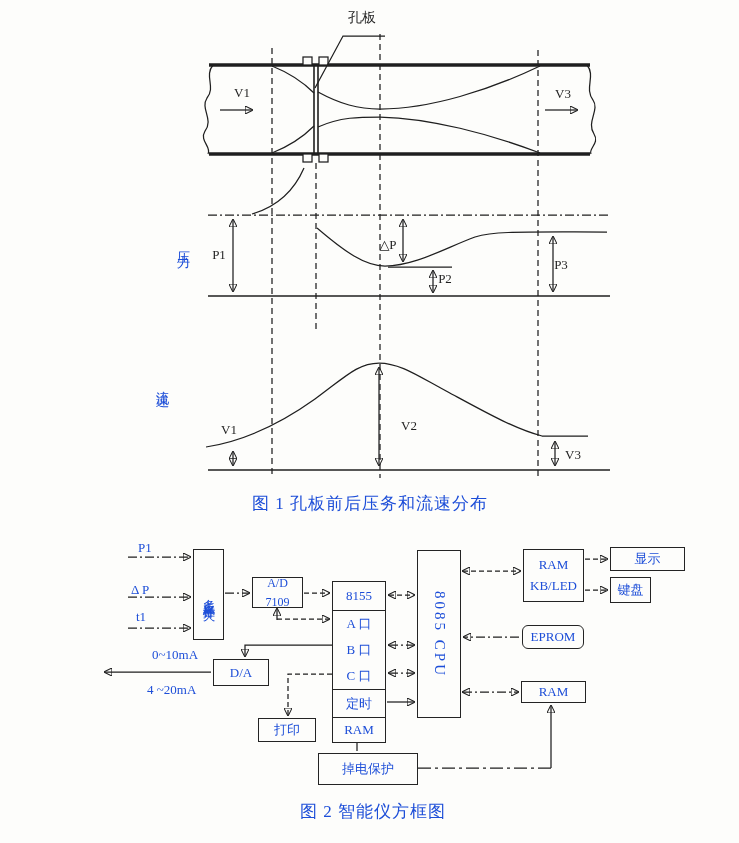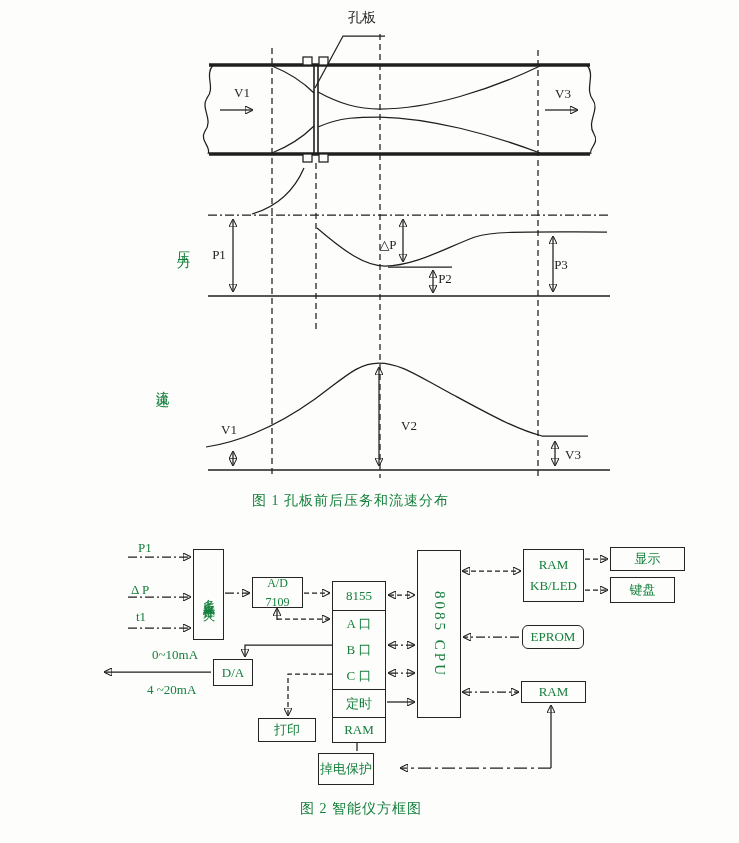--- a/index.html
+++ b/index.html
@@ -1,18 +1,18 @@
 <!DOCTYPE html>
 <html><head>
 <meta charset="utf-8">
 <style>
   html,body{margin:0;padding:0;}
   body{width:739px;height:843px;background:#ffffff;}
   .page{position:relative;width:739px;height:843px;background:#fdfdfb;overflow:hidden;
-        font-family:"Liberation Serif","DejaVu Serif",serif;color:#15803d;}
+        font-family:"Liberation Serif","DejaVu Serif",serif;color:#1d4ed8;}
   .page *{box-sizing:border-box;}
   svg{position:absolute;left:0;top:0;}
   svg path, svg line, svg rect{stroke:#1f1f1f;stroke-width:1.25;fill:none;}
   svg rect.flange{fill:#fdfdfb;}
   .thick{stroke-width:3.3;}
   .med{stroke-width:1.6;}
   .dsh{stroke-dasharray:6 4;}     
   .dshs{stroke-dasharray:5 3;}    
   .dd{stroke-dasharray:9 3 2 3;}  
   .ddl{stroke-dasharray:13 4 3 4;}
@@ -25,21 +25,21 @@
        display:flex;align-items:center;justify-content:center;font-size:13px;text-align:center;}
   .box .vtxt{writing-mode:vertical-lr;letter-spacing:2px;font-size:12.5px;}
   .m8155{position:absolute;border:1.6px solid #242424;background:#fdfdfb;font-size:13px;margin-top:31px;}
   .m8155 .r-title{height:29px;border-bottom:1.4px solid #242424;display:flex;align-items:center;justify-content:center;}
   .m8155 .r-port{height:26px;display:flex;align-items:center;justify-content:center;}
   .m8155 .r-ports{border-bottom:1.4px solid #242424;}
   .m8155 .r-timer{height:28px;border-bottom:1.4px solid #242424;display:flex;align-items:center;justify-content:center;}
   .m8155 .r-ram{height:23px;display:flex;align-items:center;justify-content:center;}
   .cpu span{transform:rotate(90deg);white-space:nowrap;font-size:15px;letter-spacing:3px;}
   .two-line{line-height:1.55;}
-  .cap{position:absolute;font-size:14px;letter-spacing:1px;white-space:nowrap;}
+  .cap{position:absolute;font-size:17px;letter-spacing:1px;white-space:nowrap;}
 </style>
 </head>
 <body>
 
 <div class="page">
 
   <svg width="739" height="843" viewBox="0 0 739 843">
     <defs>
       <marker id="ar" viewBox="0 0 10 10" refX="8.5" refY="5" markerWidth="6.5" markerHeight="6.5" orient="auto-start-reverse">
         <path d="M0,0 L10,5 L0,10 Z" fill="#1f1f1f" stroke="none"></path>
@@ -158,44 +158,44 @@
       <div class="r-port">C 口</div>
     </div>
     <div class="r-timer">定时</div>
     <div class="r-ram">RAM</div>
   </div>
 
   <div class="box cpu" style="left:417px;top:550px;width:44px;height:168px;">
     <span>8085 CPU</span>
   </div>
 
-  <div class="box" style="left:213px;top:659px;width:40px;height:27px;">
+  <div class="box" style="left:213px;top:659px;width:56px;height:27px;">
     <span>D/A</span>
   </div>
 
   <div class="box" style="left:258px;top:718px;width:58px;height:24px;">
     <span>打印</span>
   </div>
 
-  <div class="box" style="left:318px;top:753px;width:56px;height:32px;">
+  <div class="box" style="left:318px;top:753px;width:100px;height:32px;">
     <span>掉电保护</span>
   </div>
 
   <div class="box two-line" style="left:523px;top:549px;width:61px;height:53px;">
     <span>
       <span style="display:block">RAM</span>
       <span style="display:block">KB/LED</span>
     </span>
   </div>
 
   <div class="box" style="left:610px;top:547px;width:75px;height:24px;">
     <span>显示</span>
   </div>
 
-  <div class="box" style="left:610px;top:577px;width:65px;height:26px;justify-content:center;">
+  <div class="box" style="left:610px;top:577px;width:41px;height:26px;justify-content:center;">
     <span>键盘</span>
   </div>
 
   <div class="box" style="left:522px;top:625px;width:62px;height:24px;border-radius:6px;">
     <span>EPROM</span>
   </div>
 
   <div class="box" style="left:521px;top:681px;width:65px;height:22px;">
     <span>RAM</span>
   </div>

